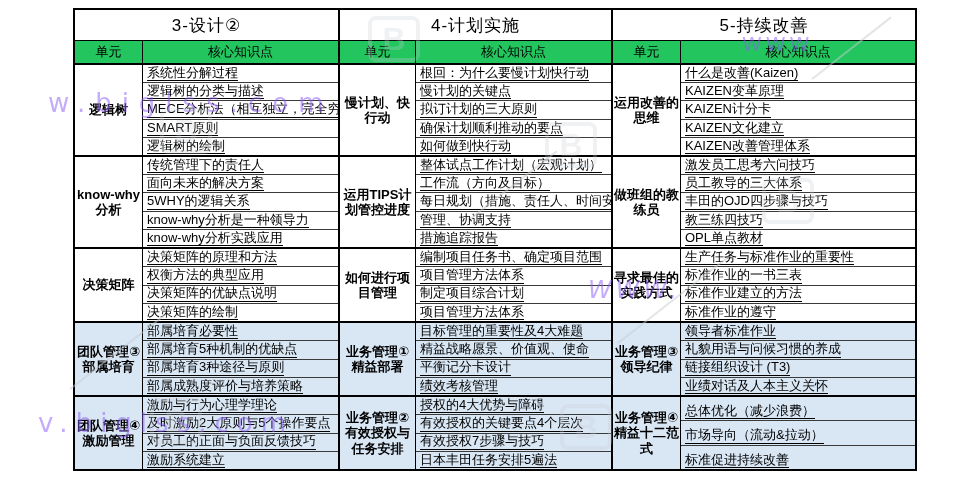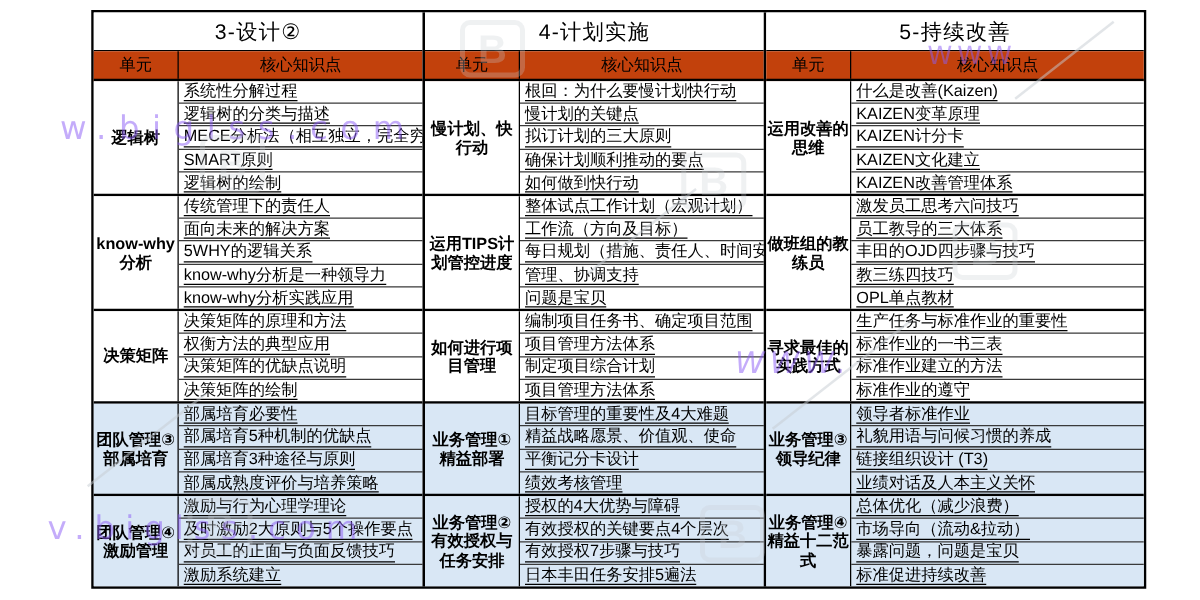--- a/index.html
+++ b/index.html
@@ -27,21 +27,21 @@
   .sec-title {
     height: 31px; flex: 0 0 auto;
     display: flex; align-items: center; justify-content: center;
     font-size: 17px; letter-spacing: 1px;
     border-bottom: 1.5px solid #000;
     background: #fff;
   }
   .colheads {
     height: 24px; flex: 0 0 auto;
     display: flex; align-items: stretch;
-    background: #c2410c;
+    background: #22c55e;
     border-bottom: 2px solid #000;
     font-size: 13px;
   }
   .unit-head {
     width: var(--uw);
     display: flex; align-items: center; justify-content: center;
     border-right: 1px solid #000;
   }
   .points-head { flex: 1; display: flex; align-items: center; justify-content: center; }
   .group {
@@ -234,21 +234,21 @@
           <div class="item">
             <span>工作流（方向及目标）</span>
           </div>
           <div class="item">
             <span>每日规划（措施、责任人、时间安</span>
           </div>
           <div class="item">
             <span>管理、协调支持</span>
           </div>
           <div class="item">
-            <span>问题是宝贝</span>
+            <span>措施追踪报告</span>
           </div>
         </div>
       </div>
       <div class="group" style="flex-grow: 4;">
         <div class="unit-cell">如何进行项目管理</div>
         <div class="items">
           <div class="item">
             <span>编制项目任务书、确定项目范围</span>
           </div>
           <div class="item">
@@ -378,23 +378,20 @@
         </div>
       </div>
       <div class="group shaded" style="flex-grow: 4;">
         <div class="unit-cell">业务管理④精益十二范式</div>
         <div class="items">
           <div class="item">
             <span>总体优化（减少浪费）</span>
           </div>
           <div class="item">
             <span>市场导向（流动&amp;拉动）</span>
-          </div>
-          <div class="item">
-            <span>暴露问题，问题是宝贝</span>
           </div>
           <div class="item">
             <span>标准促进持续改善</span>
           </div>
         </div>
       </div>
     </div>
   </div>
 <div class="wm" id="wm-layer">
     <div class="wm-text" style="left: 48px; top: 88px; font-size: 26px; letter-spacing: 10px;">w.biglss.com</div>

